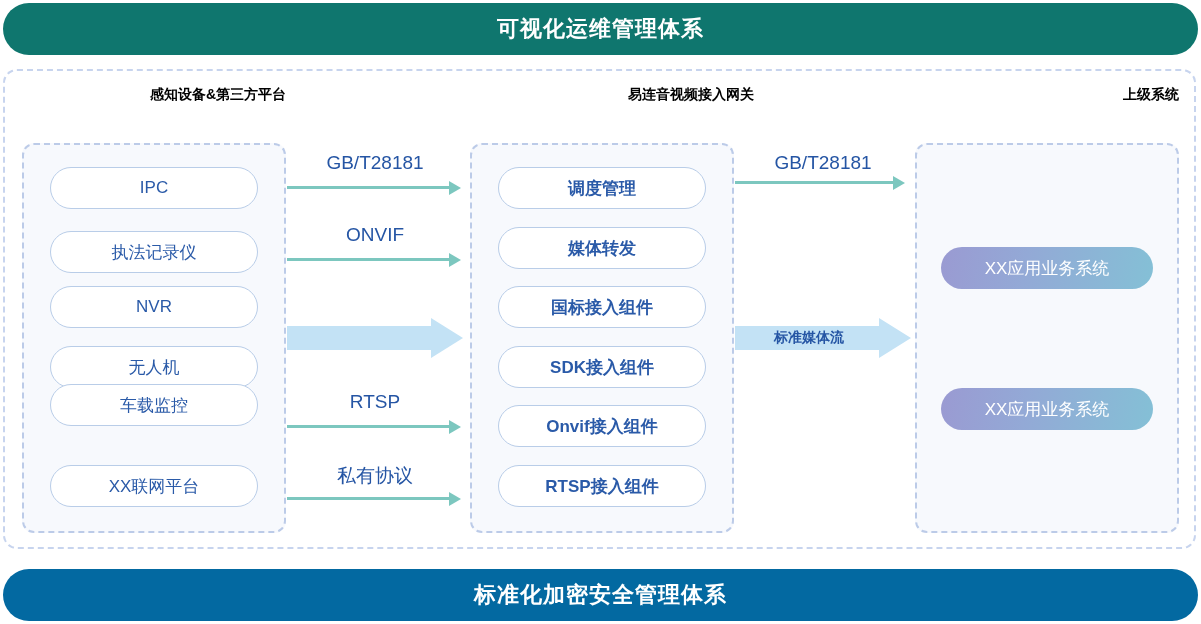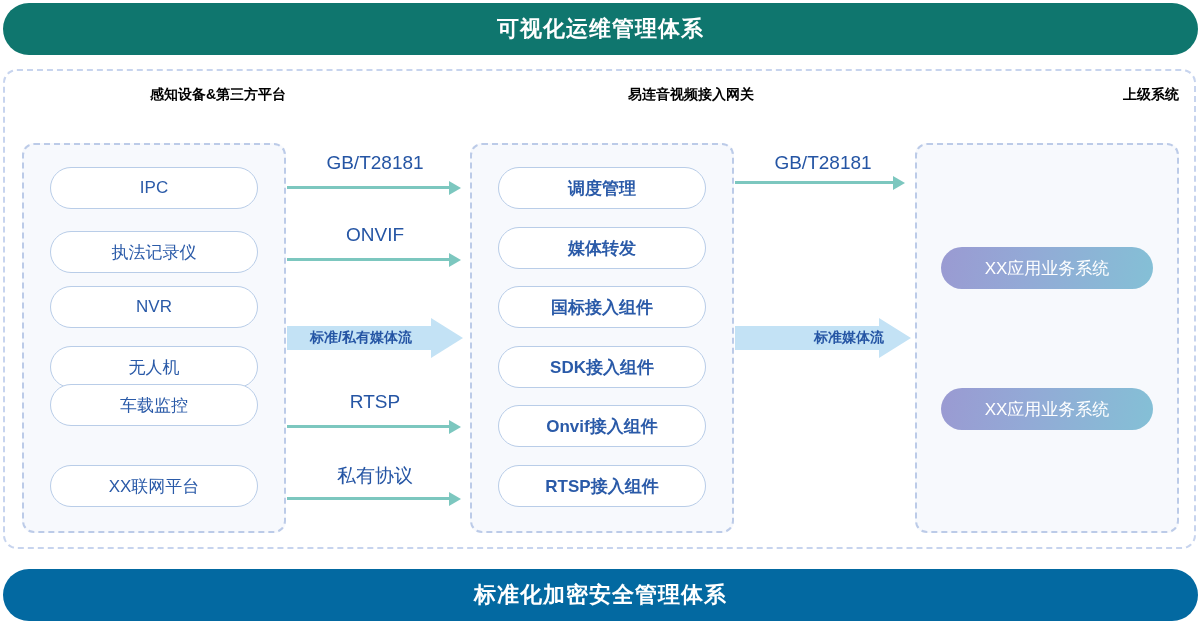--- a/index.html
+++ b/index.html
@@ -192,37 +192,36 @@
 <div class="arrow-head" style="left:449px; top:180.5px;"></div>
 
 <div class="arrow-label" style="left:287px; top:224px; width:176px;">ONVIF</div>
 <div class="arrow-line" style="left:287px; top:258px; width:162px;"></div>
 <div class="arrow-head" style="left:449px; top:252.5px;"></div>
 
 <div class="block-arrow" style="left:287px; top:318px; width:176px;">
   <svg width="176" height="40" viewBox="0 0 176 40">
     <polygon points="0,8 144,8 144,0 176,20 144,40 144,32 0,32" fill="#c3e2f5"></polygon>
   </svg>
-  <div class="ba-text" style="width:148px;">标准/私有媒体流</div>
 </div>
 
 <div class="arrow-label" style="left:287px; top:391px; width:176px;">RTSP</div>
 <div class="arrow-line" style="left:287px; top:425px; width:162px;"></div>
 <div class="arrow-head" style="left:449px; top:419.5px;"></div>
 
 <div class="arrow-label" style="left:287px; top:463px; width:176px;">私有协议</div>
 <div class="arrow-line" style="left:287px; top:497px; width:162px;"></div>
 <div class="arrow-head" style="left:449px; top:491.5px;"></div>
 
 <div class="arrow-label" style="left:735px; top:152px; width:176px;">GB/T28181</div>
 <div class="arrow-line" style="left:735px; top:181px; width:158px;"></div>
 <div class="arrow-head" style="left:893px; top:175.5px;"></div>
 
 <div class="block-arrow" style="left:735px; top:318px; width:176px;">
   <svg width="176" height="40" viewBox="0 0 176 40">
     <polygon points="0,8 144,8 144,0 176,20 144,40 144,32 0,32" fill="#c3e2f5"></polygon>
   </svg>
-  <div class="ba-text" style="width:148px;padding-left:40px;">标准媒体流</div>
+  <div class="ba-text" style="width:148px;">标准媒体流</div>
 </div>
 
 <div class="banner banner-bottom">
   <span>标准化加密安全管理体系</span>
 </div>
 
 </body></html>

